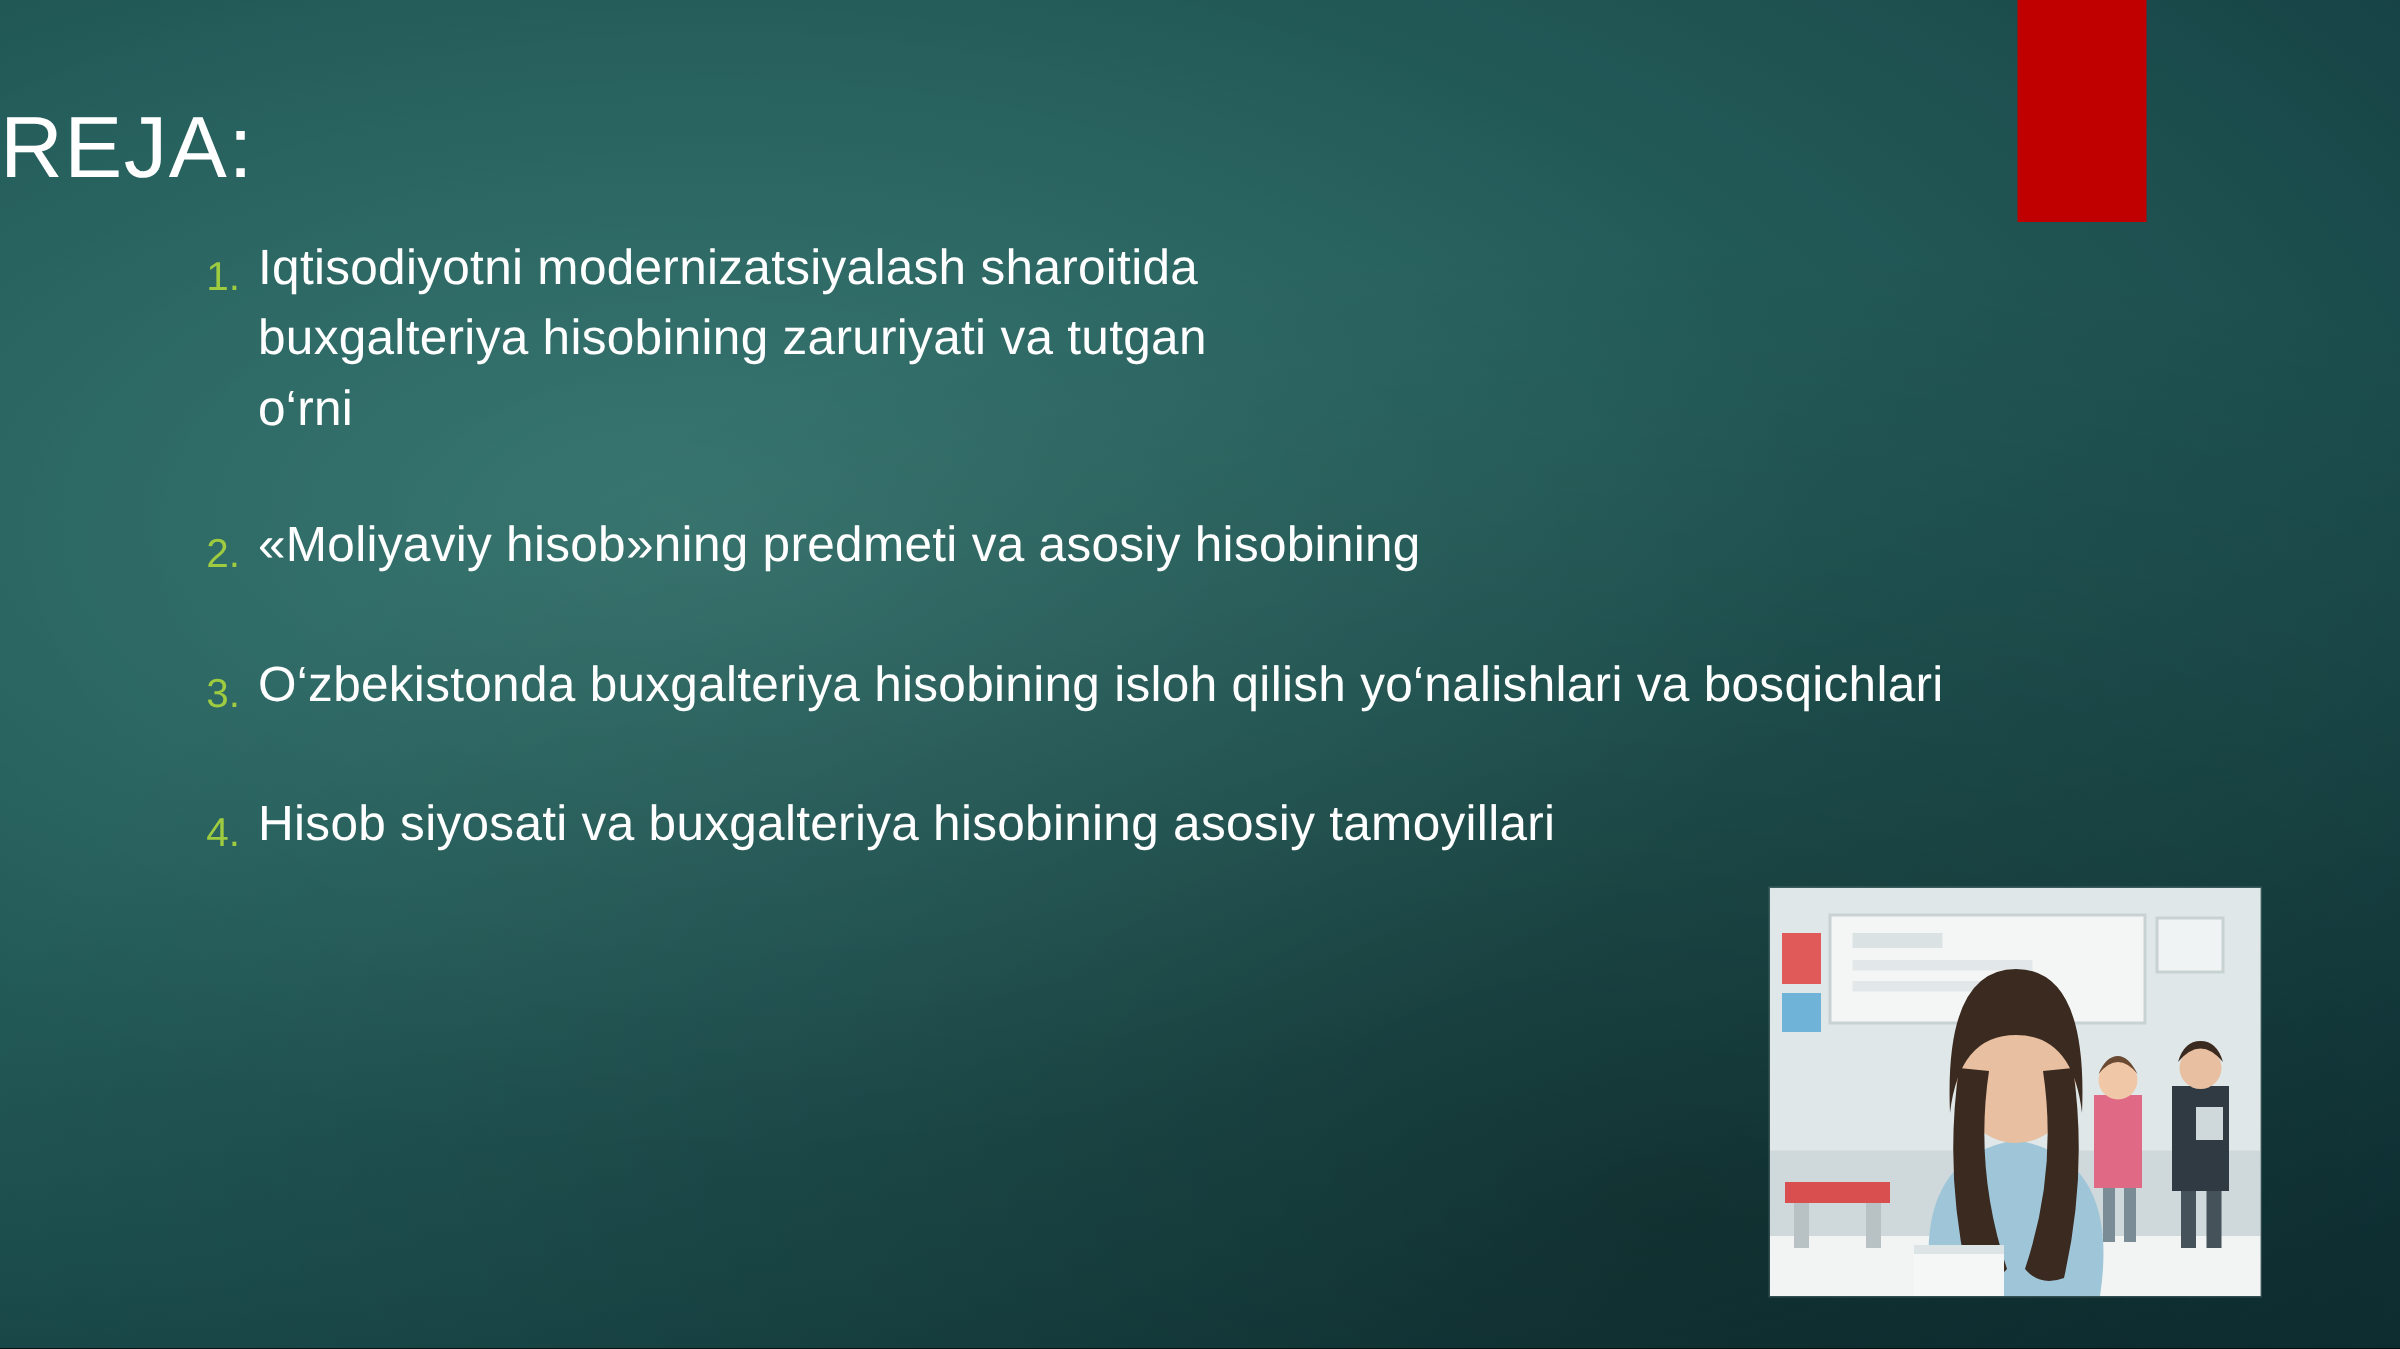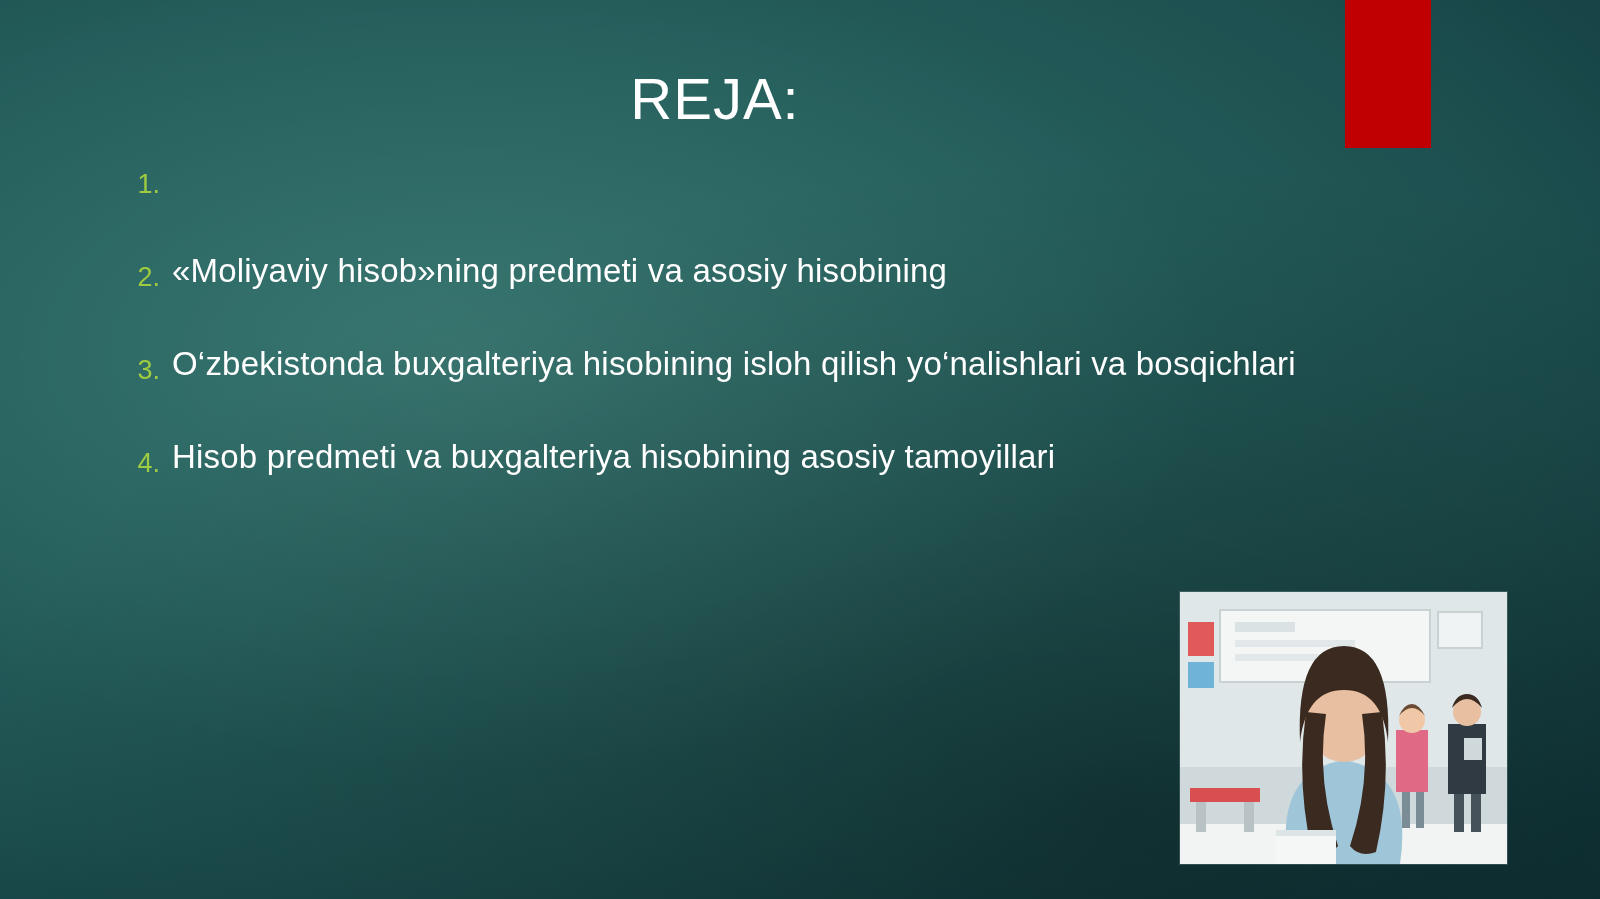--- a/index.html
+++ b/index.html
@@ -31,27 +31,26 @@
     left: 1345px;
     width: 86px;
     height: 148px;
     background: #c00000;
   }
   .title {
     position: absolute;
     top: 70px;
     left: 0;
     width: 1408px;
-    text-align: center;
+    text-align: left;
     font-size: 58px;
     letter-spacing: 1px;
     font-weight: 400;
     color: #ffffff;
     line-height: 1;
-    padding-left: 11px;
   }
   .list {
     position: absolute;
     top: 155px;
     left: 118px;
     width: 1240px;
     margin: 0;
     padding: 0;
     list-style: none;
   }
@@ -99,32 +98,33 @@
 
   <div class="vignette"></div>
 
   <div class="accent-bar"></div>
 
   <div class="title">REJA:</div>
 
   <ul class="list">
     <li class="item item-1">
       <span class="num">1.</span>
+      <span class="text">Iqtisodiyotni modernizatsiyalash sharoitida buxgalteriya hisobining zaruriyati va tutgan o‘rni</span>
     </li>
     <li class="item item-2">
       <span class="num">2.</span>
       <span class="text">«Moliyaviy hisob»ning predmeti va asosiy hisobining</span>
     </li>
     <li class="item item-3">
       <span class="num">3.</span>
       <span class="text">O‘zbekistonda buxgalteriya hisobining isloh qilish yo‘nalishlari va bosqichlari</span>
     </li>
     <li class="item item-4">
       <span class="num">4.</span>
-      <span class="text">Hisob predmeti va buxgalteriya hisobining asosiy tamoyillari</span>
+      <span class="text">Hisob siyosati va buxgalteriya hisobining asosiy tamoyillari</span>
     </li>
   </ul>
 
   <div class="photo">
     <svg viewBox="0 0 327 272" preserveAspectRatio="xMidYMid slice">
       <rect x="0" y="0" width="327" height="272" fill="#e3e9ea"></rect>
       <rect x="0" y="0" width="327" height="175" fill="#dfe7e9"></rect>
       <rect x="40" y="18" width="210" height="72" fill="#f4f6f6" stroke="#c8d2d3" stroke-width="2"></rect>
       <rect x="55" y="30" width="60" height="10" fill="#dbe2e3"></rect>
       <rect x="55" y="48" width="120" height="7" fill="#e2e8e9"></rect>

